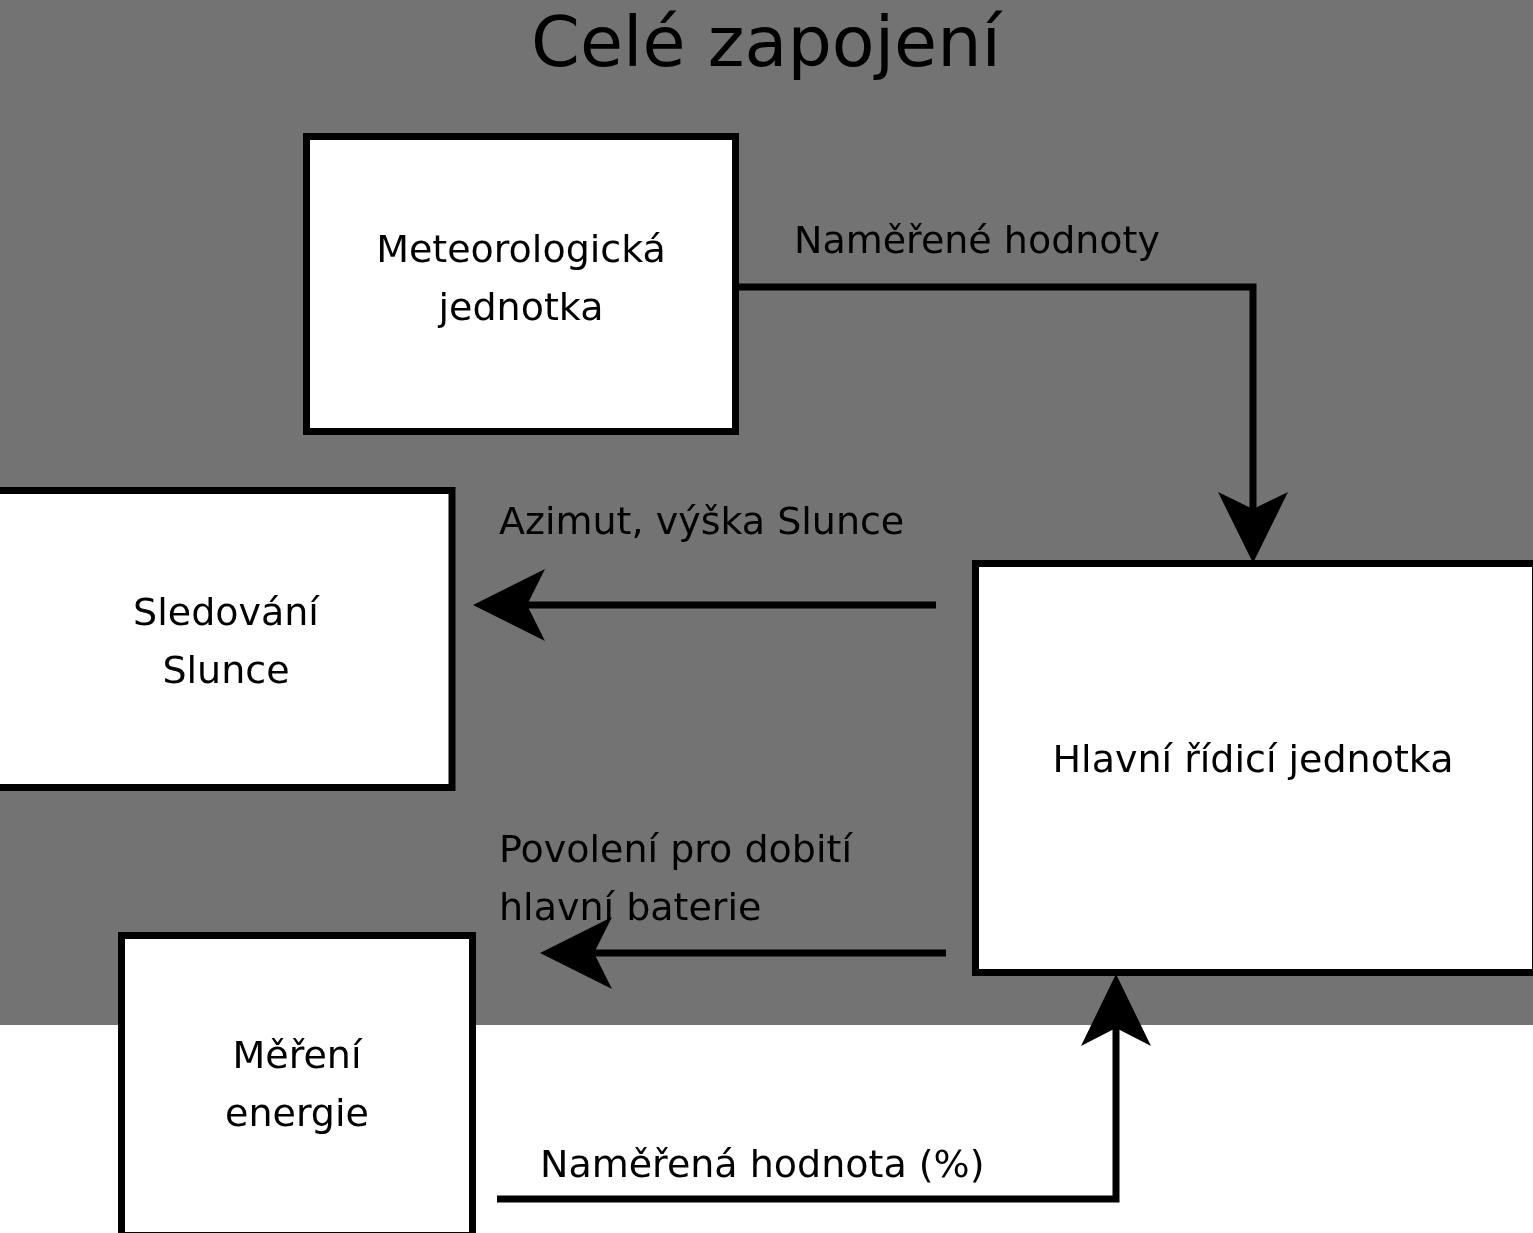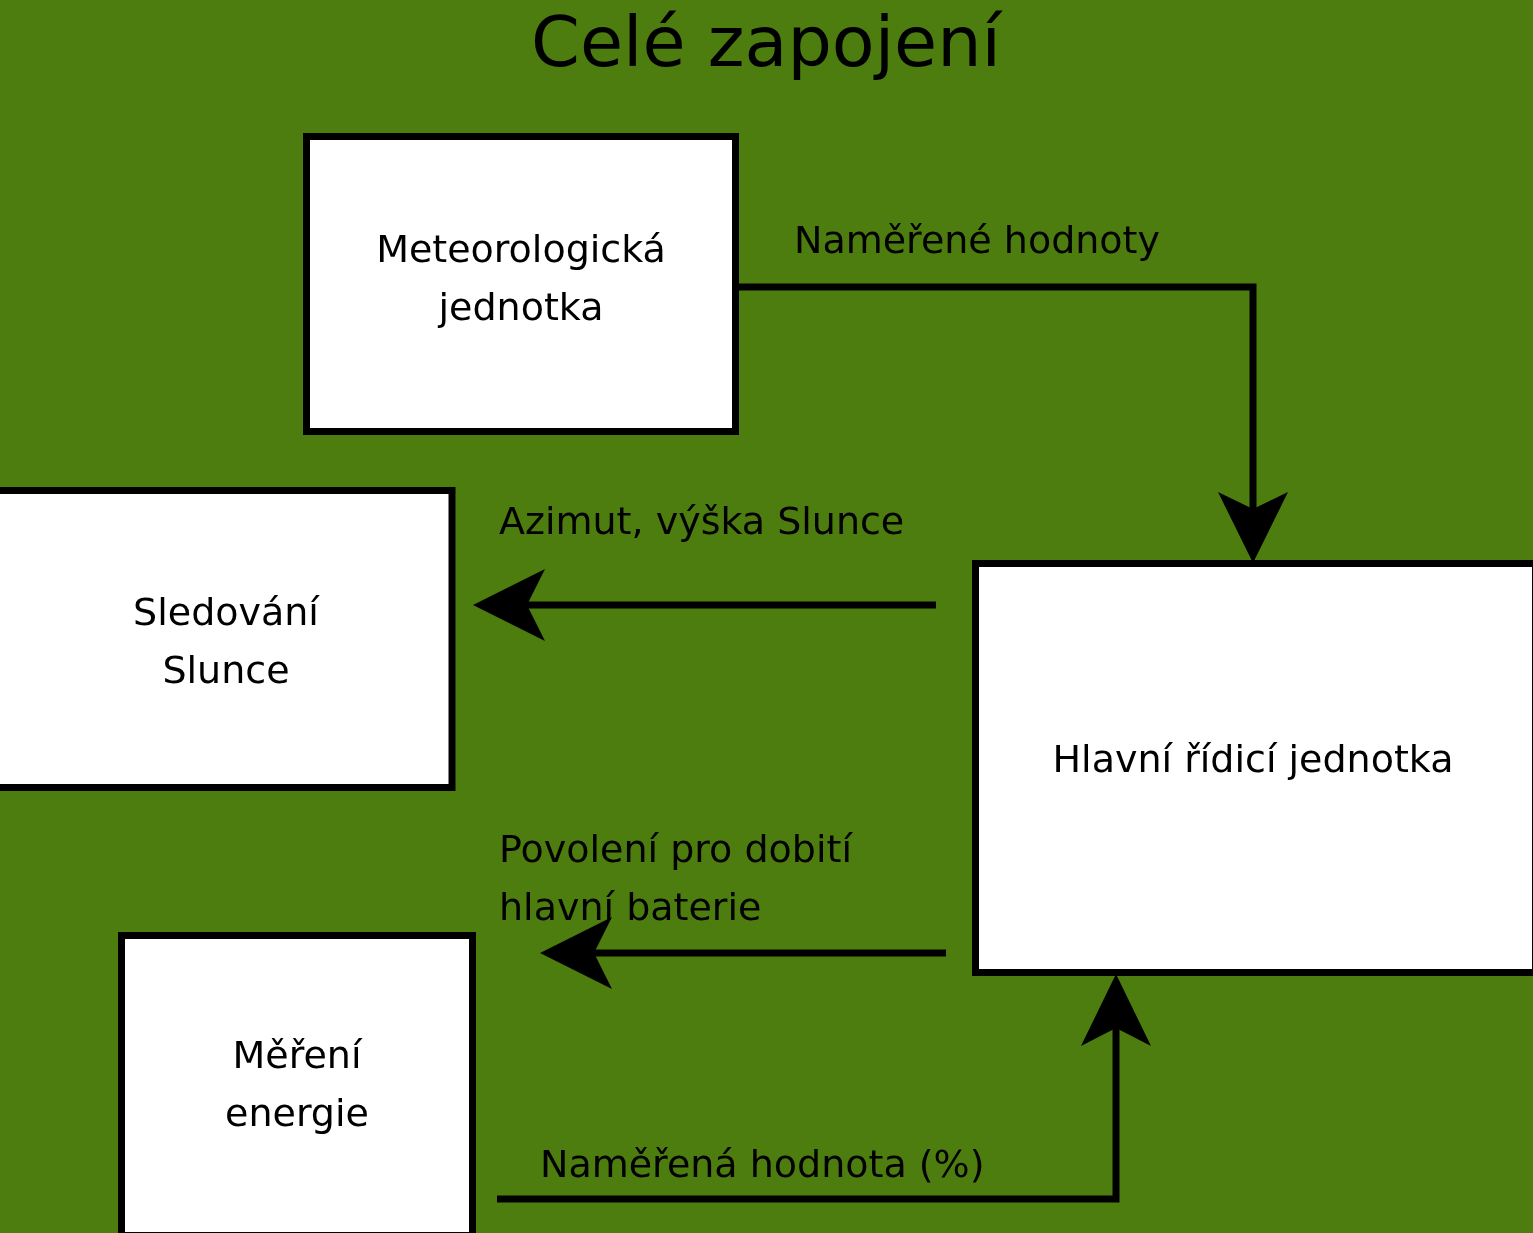--- a/index.html
+++ b/index.html
@@ -9,22 +9,22 @@
   }
   body {
     width: 1533px;
     height: 1233px;
     overflow: hidden;
     font-family: "DejaVu Sans", sans-serif;
   }
   #diagram-root {
     position: relative;
     width: 1533px;
-    height: 1233px;
-    background: #4d7c0f;
+    height: 1025px;
+    background: #737373;
   }
   svg#diagram-svg {
     position: absolute;
     top: 0;
     left: 0;
     width: 1533px;
     height: 1233px;
     display: block;
   }
   .node-box {

